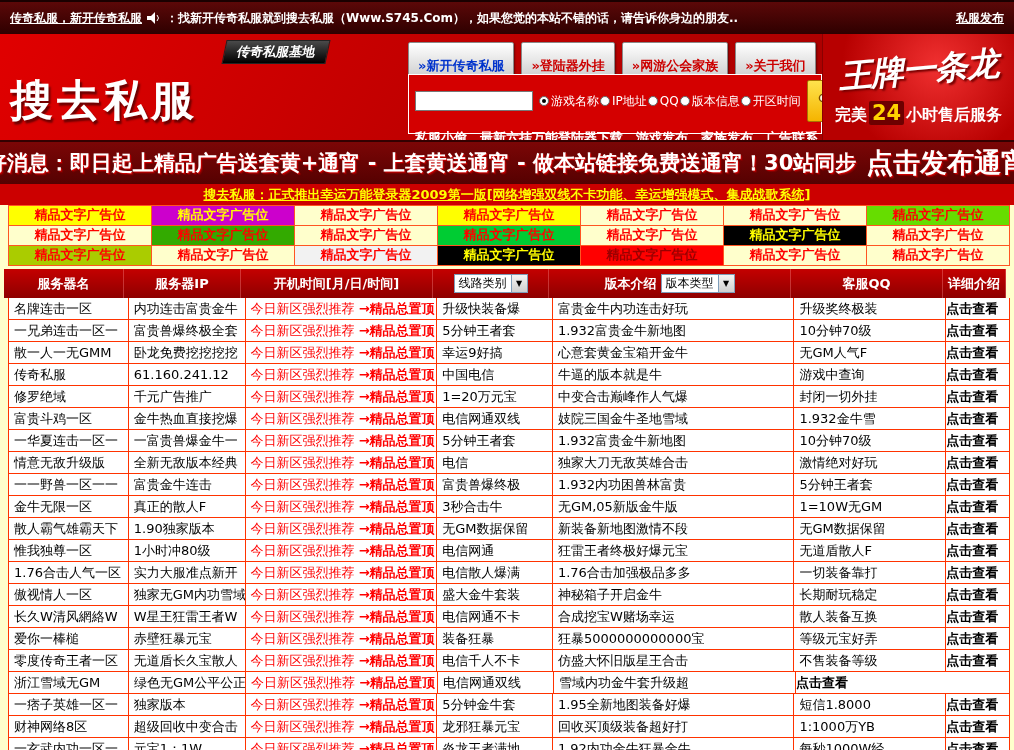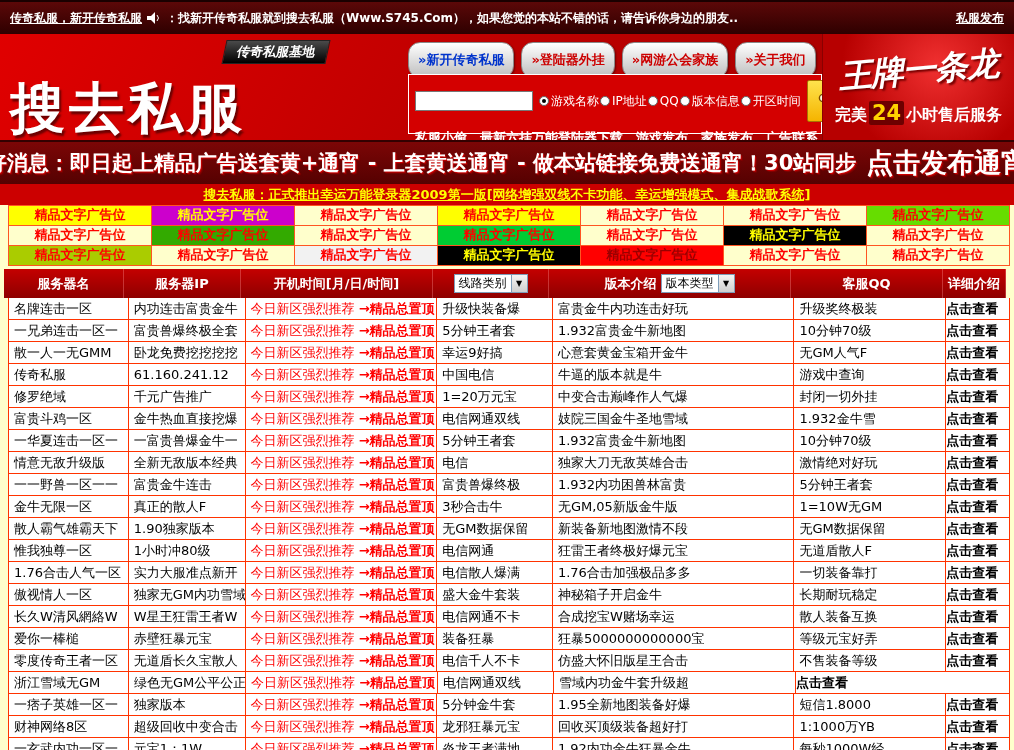--- a/index.html
+++ b/index.html
@@ -21,35 +21,35 @@
   .topbar .msg { text-decoration:none; }
   .spk { display:inline-block; width:14px; height:12px; }
   
   .header {
     position:relative; height:106px;
     background:linear-gradient(120deg,#e00000 0%,#bf0000 45%,#a00000 100%);
     overflow:hidden;
   }
   .logo {
     position:absolute; left:10px; top:38px;
-    font-size:55px; font-weight:bold; color:#fff; letter-spacing:4px;
+    font-size:43px; font-weight:bold; color:#fff; letter-spacing:4px;
     text-shadow:2px 3px 2px rgba(80,0,0,.8);
   }
   .badge {
     position:absolute; left:224px; top:6px;
     background:linear-gradient(#4a4a4a,#000);
     color:#fff; font-size:13px; font-weight:bold;
     padding:2px 12px; transform:skewX(-12deg);
     border:1px solid #222;
   }
   .nav { position:absolute; left:408px; top:8px; display:flex; gap:7px; }
   .nav-btn {
     background:linear-gradient(#ffffff,#d8d8d8 60%,#bfbfbf);
-    border:1px solid #8a8a8a; border-radius:12px;
-    padding:8px 9px; font-size:13px; font-weight:bold; cursor:pointer;
+    border:1px solid #8a8a8a; border-radius:2px;
+    padding:14px 9px; font-size:13px; font-weight:bold; cursor:pointer;
     box-shadow:1px 1px 2px rgba(0,0,0,.4); white-space:nowrap;
   }
   .searchbox {
     position:absolute; left:408px; top:40px; width:414px; height:60px;
     background:#d40000; border:1px solid #fff; padding:5px 6px 0 6px;
   }
   .srow1 { display:flex; align-items:center; gap:6px; }
   .sinput {
     width:118px; height:20px; background:#fff; border:1px solid #777;
     font-size:12px; padding:0 3px;

